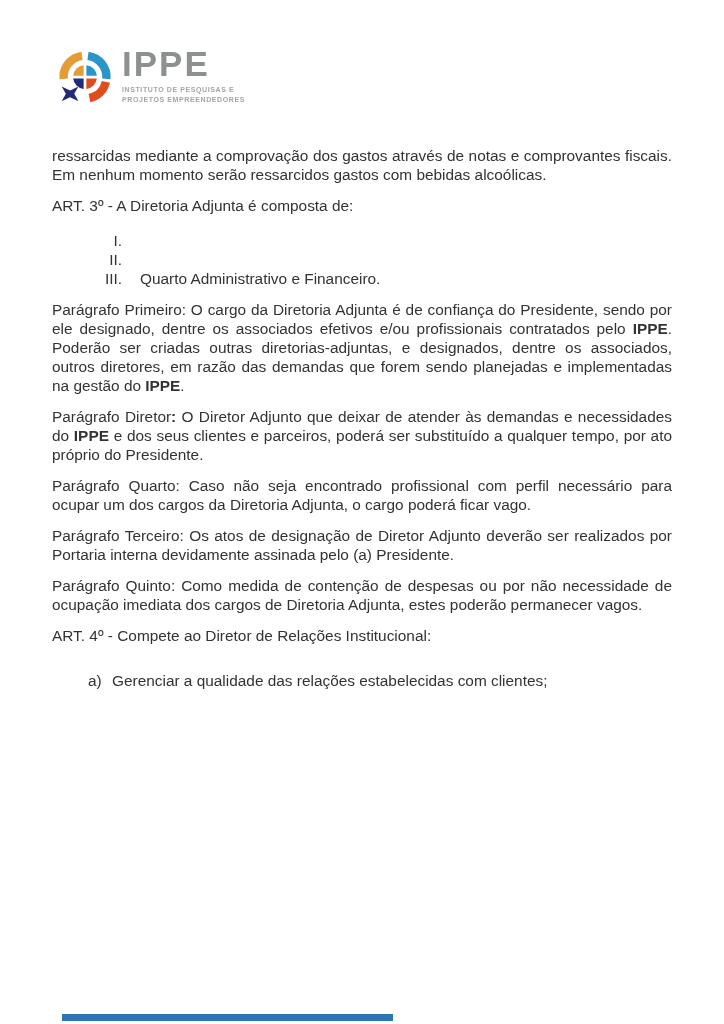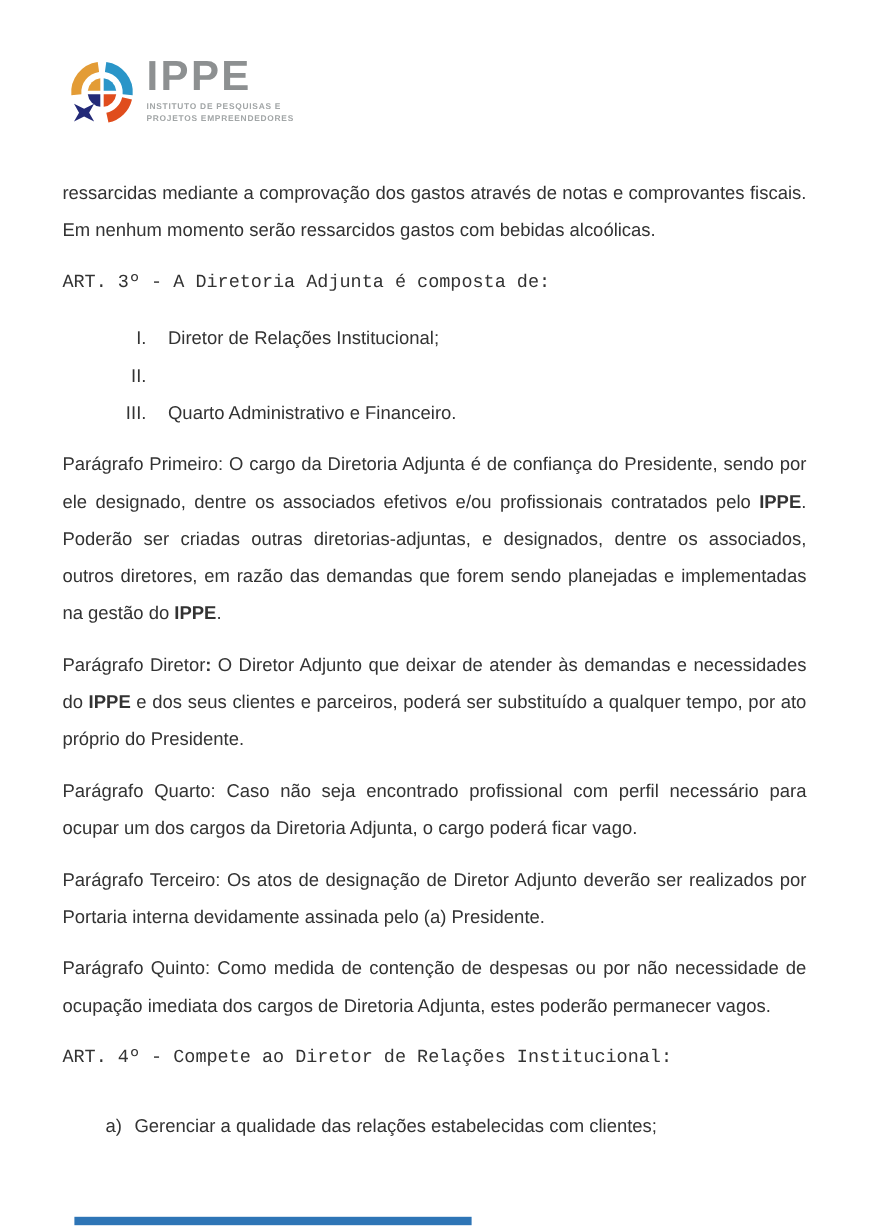--- a/index.html
+++ b/index.html
@@ -39,30 +39,29 @@
     color: #a2a6a7;
     line-height: 1.45;
   }
   
   .content {
     position: absolute;
     left: 52px;
     top: 146px;
     width: 620px;
     font-size: 15.4px;
-    line-height: 31px;
+    line-height: 19px;
   }
   .para {
     text-align: justify;
     margin-bottom: 12px;
   }
   .art-line {
     text-align: left;
     margin-bottom: 12px;
-    font-family: Liberation Mono, monospace;
   }
   .roman-list { margin-bottom: 12px; padding-top: 4px; }
   .roman-item { display: flex; }
   .roman-marker {
     width: 70px;
     text-align: right;
     flex: 0 0 auto;
   }
   .roman-text { margin-left: 18px; }
   .alpha-list { padding-top: 14px; }
@@ -110,21 +109,20 @@
 
   <div class="content">
 
     <p class="para">ressarcidas mediante a comprovação dos gastos através de notas e comprovantes fiscais. Em nenhum momento serão ressarcidos gastos com bebidas alcoólicas.</p>
 
     <p class="art-line">ART. 3º - A Diretoria Adjunta é composta de:</p>
 
     <div class="roman-list">
       <div class="roman-item">
         <span class="roman-marker">I.</span>
-        <span class="roman-text">Diretor de Relações Institucional;</span>
       </div>
       <div class="roman-item">
         <span class="roman-marker">II.</span>
       </div>
       <div class="roman-item">
         <span class="roman-marker">III.</span>
         <span class="roman-text">Quarto Administrativo e Financeiro.</span>
       </div>
     </div>
 

